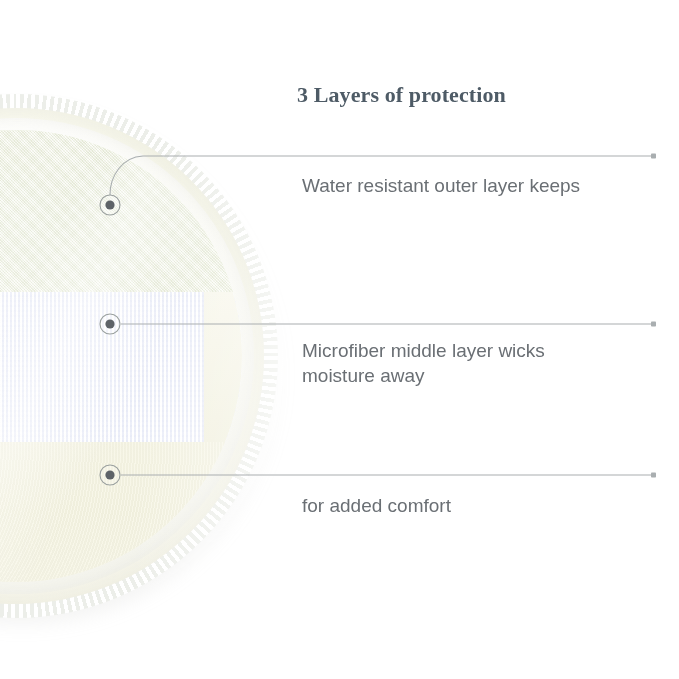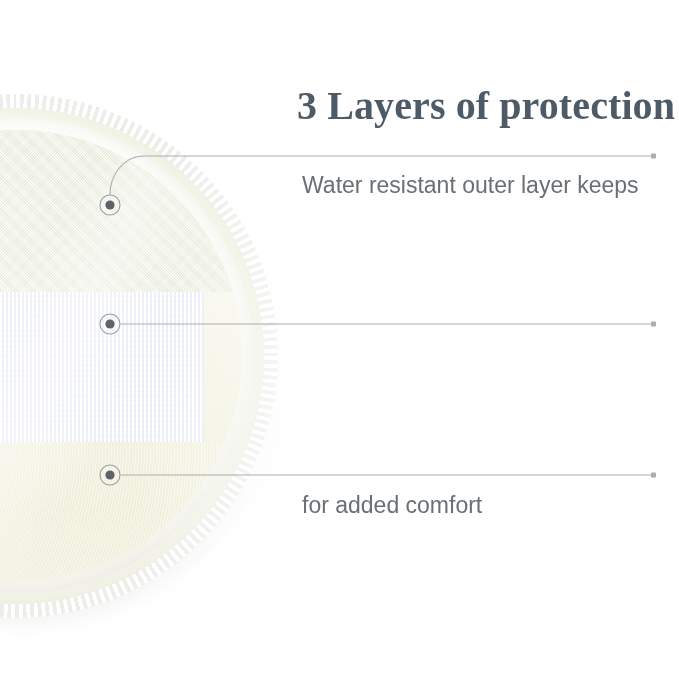--- a/index.html
+++ b/index.html
@@ -176,33 +176,33 @@
     width:679px; height:679px;
     overflow:visible;
   }
 
   
   .heading {
     position:absolute;
     left:297px; top:82px;
     width:370px;
     font-family:"Liberation Serif", serif;
-    font-size:40px;
+    font-size:22px;
     font-weight:700;
     letter-spacing:0.1px;
     color:#4e5b66;
     white-space:nowrap;
   }
 
   .callout-text {
     position:absolute;
     left:302px;
     width:356px;
     font-family:"Liberation Sans", sans-serif;
-    font-size:23px;
+    font-size:19px;
     font-weight:400;
     line-height:25px;
     color:#6a6f74;
   }
   .callout-text .line { display:block; white-space:nowrap; }
 
   .ct-1 { top:173px; }
   .ct-2 { top:338px; }
   .ct-3 { top:493px; }
 </style>
@@ -251,18 +251,22 @@
       <circle cx="110" cy="475" r="4.6" fill="#5e6368"></circle>
     </g>
   </svg>
 
   <div class="heading">3 Layers of protection</div>
 
   <div class="callout-text ct-1">
     <span class="line">Water resistant outer layer keeps</span>
   </div>
 
+  <div class="callout-text ct-2">
+    <span class="line">Microfiber middle layer wicks</span>
+    <span class="line">moisture away</span>
+  </div>
 
   <div class="callout-text ct-3">
     <span class="line">for added comfort</span>
   </div>
 
 </div>
 
 </body></html>

